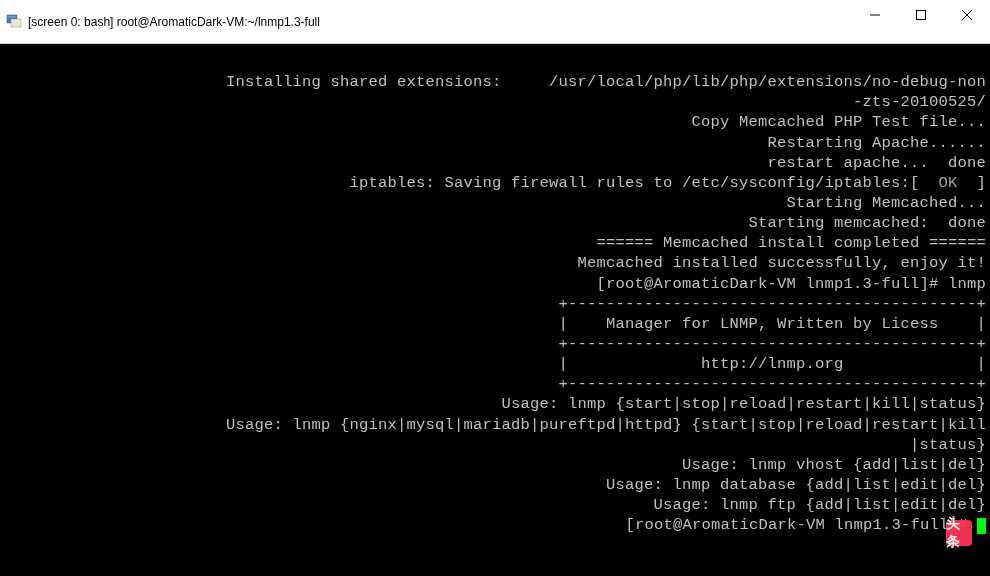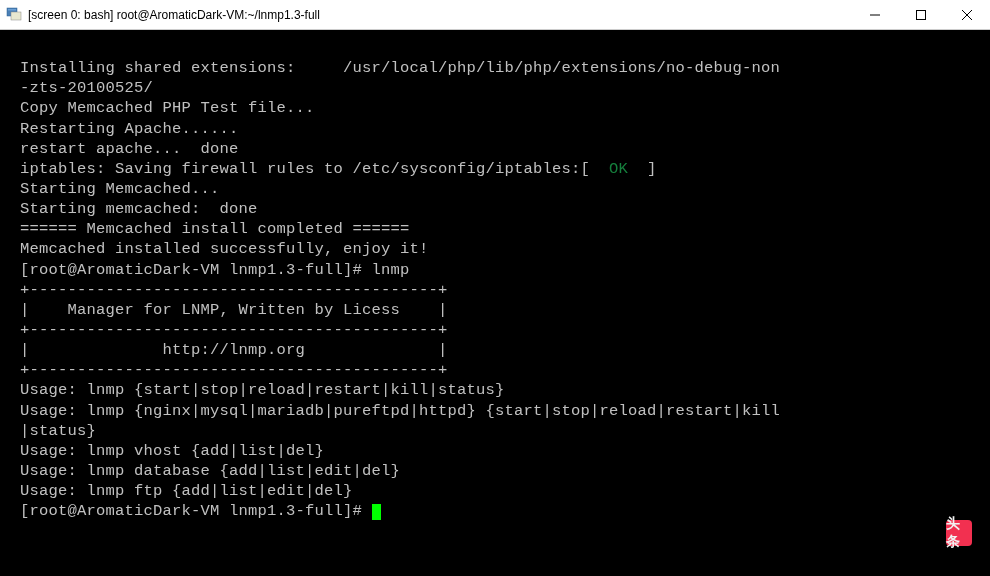--- a/index.html
+++ b/index.html
@@ -6,21 +6,21 @@
     body {
       width: 990px;
       height: 576px;
       background: #000;
       font-family: 'Consolas', 'Courier New', monospace;
       font-size: 15.5px;
       overflow: hidden;
       position: relative;
     }
     .titlebar {
-      height: 30px;
+      height: 44px;
       background: #fff;
       border-bottom: 1px solid #ccc;
       display: flex;
       align-items: center;
       padding-left: 6px;
       position: relative;
     }
     .titlebar-icon {
       width: 16px;
       height: 16px;
@@ -51,23 +51,24 @@
       font-family: 'Segoe UI', sans-serif;
       font-size: 12px;
     }
     .titlebar-btn svg { display: block; }
     .terminal {
       padding: 8px 4px 0 20px;
       color: #c0c0c0;
       line-height: 1.3;
       white-space: pre;
       letter-spacing: 0.2px;
+      text-align: right;
     }
     .term-line { display: block; }
-    .green { color: #15803d; }
+    .green { color: #a3a3a3; }
     .cursor {
       display: inline-block;
       width: 9px;
       height: 16px;
       background: #00ff00;
       vertical-align: text-bottom;
     }
     .watermark {
       position: absolute;
       right: 18px;

